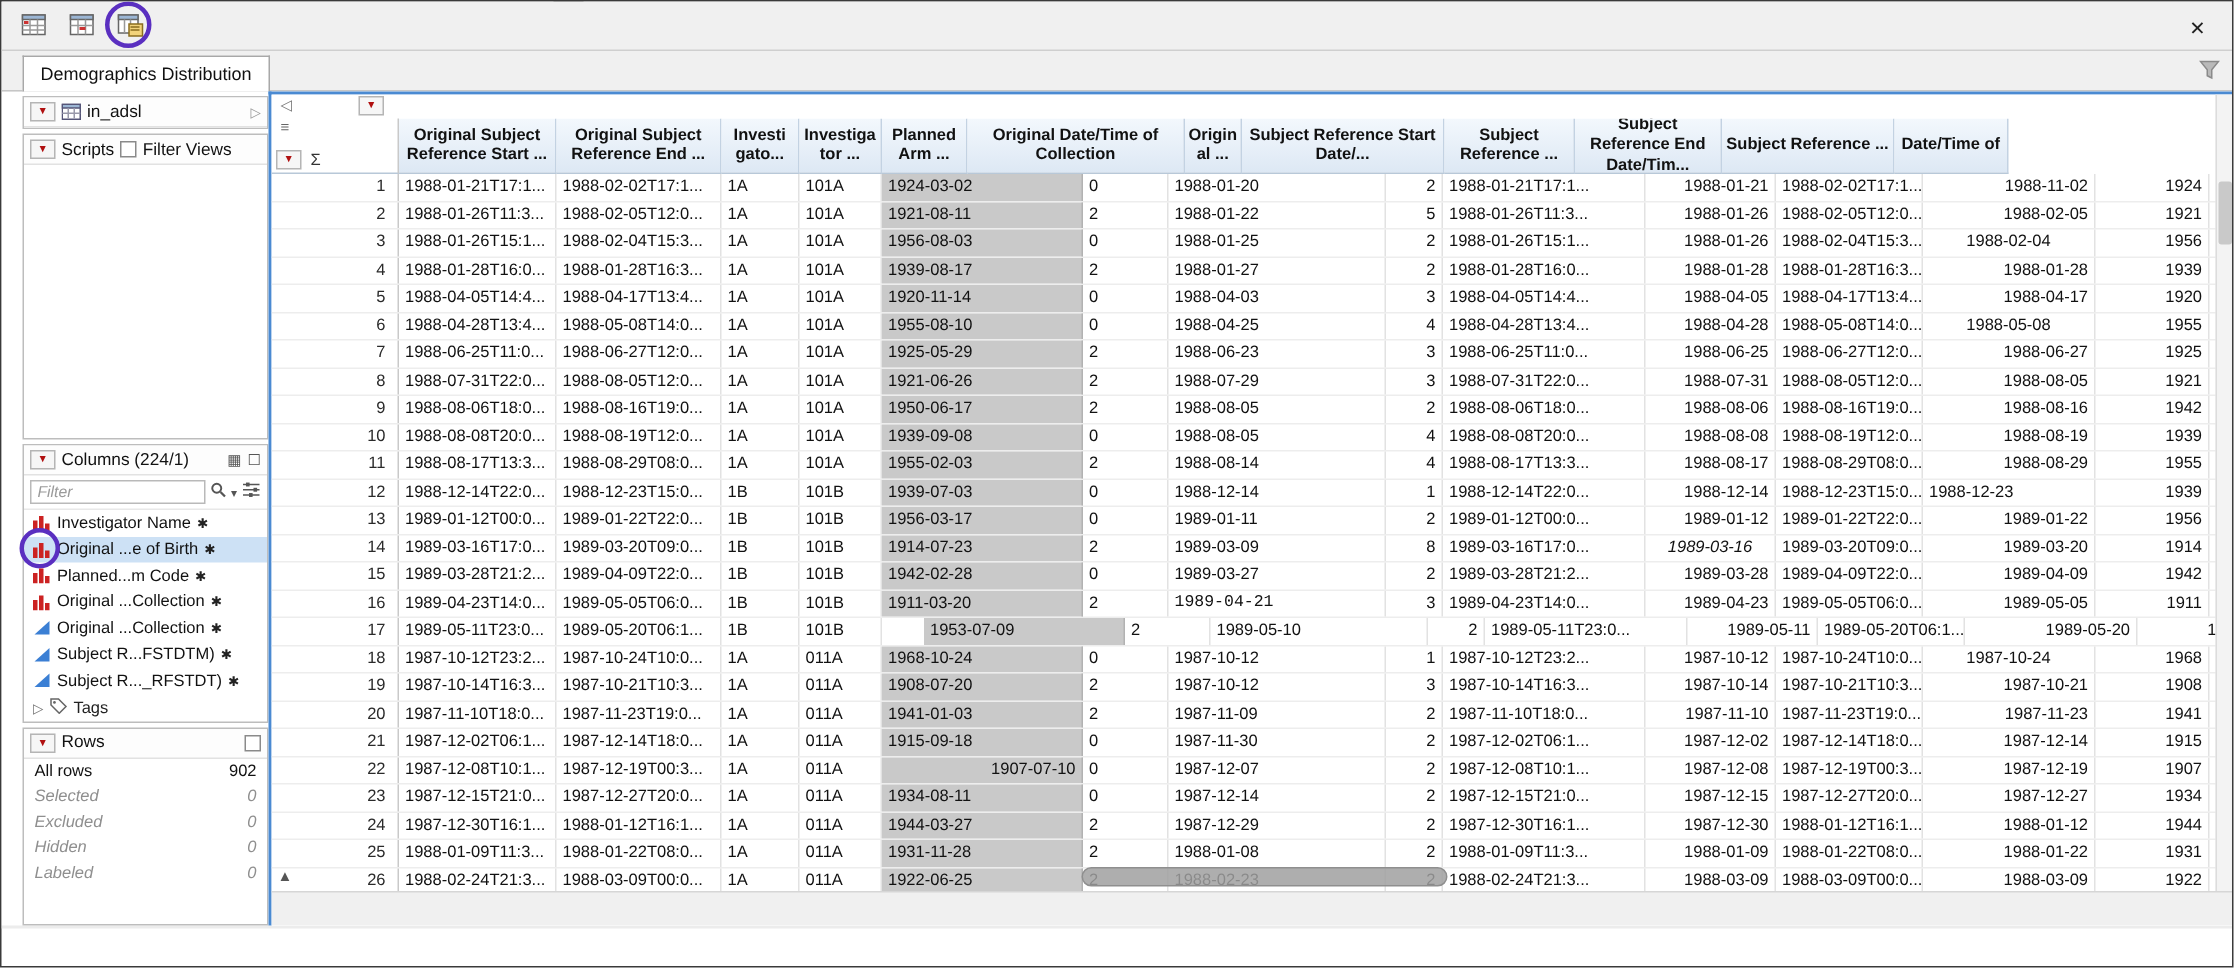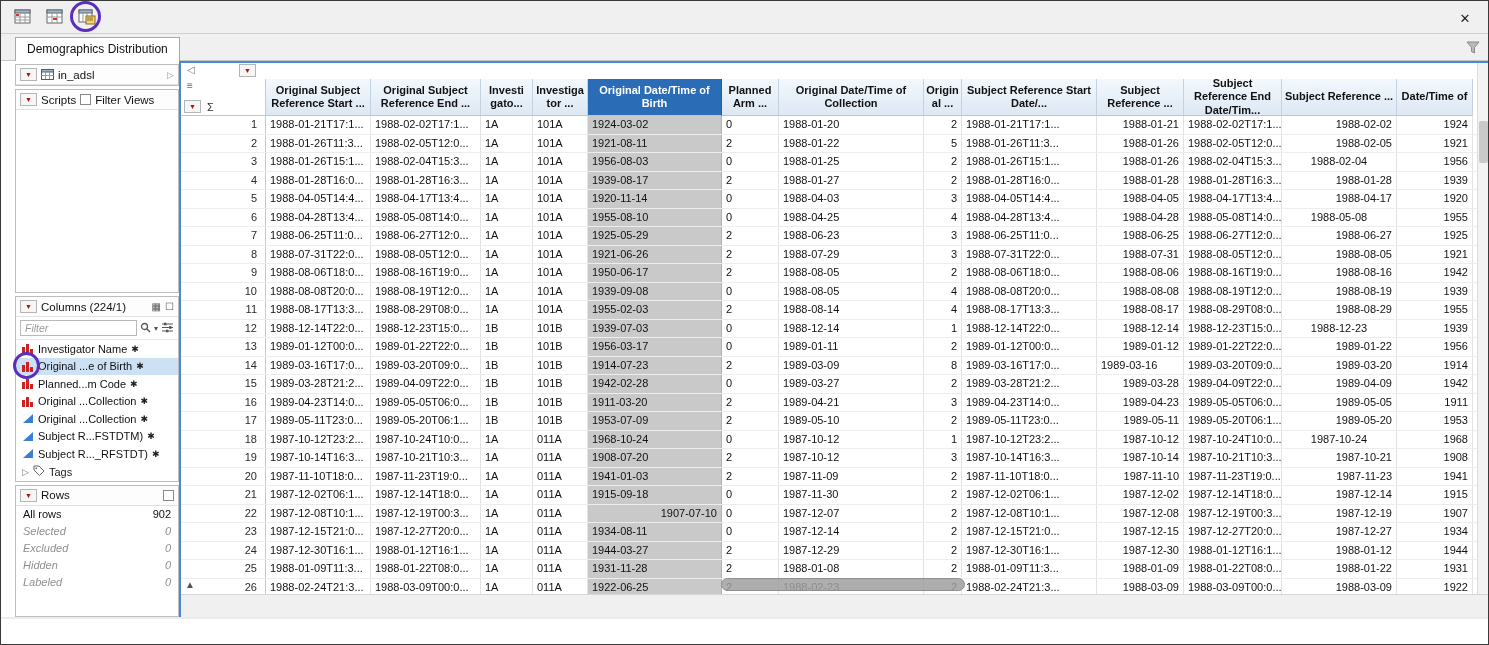--- a/index.html
+++ b/index.html
@@ -316,21 +316,20 @@
       <div class="hdr-row">
         <div class="corner-cell">
           <span class="ham">≡</span>
           <span class="red-tri-btn rt">▼</span>
           <span class="sg">Σ</span>
         </div>
       <div class="hcell" style="width: 105px; min-width: 105px;">Original Subject Reference Start ...</div>
           <div class="hcell" style="width: 110px; min-width: 110px;">Original Subject Reference End ...</div>
           <div class="hcell" style="width: 52px; min-width: 52px;">Investi gato...</div>
           <div class="hcell" style="width: 55px; min-width: 55px;">Investiga tor ...</div>
-          <div class="hcell sel" style="width: 134px; min-width: 134px;">Original Date/Time of Birth</div>
           <div class="hcell" style="width: 57px; min-width: 57px;">Planned Arm ...</div>
           <div class="hcell" style="width: 145px; min-width: 145px;">Original Date/Time of Collection</div>
           <div class="hcell" style="width: 38px; min-width: 38px;">Origin al ...</div>
           <div class="hcell" style="width: 135px; min-width: 135px;">Subject Reference Start Date/...</div>
           <div class="hcell" style="width: 87px; min-width: 87px;">Subject Reference ...</div>
           <div class="hcell" style="width: 98px; min-width: 98px;">Subject Reference End Date/Tim...</div>
           <div class="hcell" style="width: 115px; min-width: 115px;">Subject Reference ...</div>
           <div class="hcell" style="width: 76px; min-width: 76px;">Date/Time of</div>
         </div>
       <div class="tbody">
@@ -340,21 +339,21 @@
             <div class="tcell" style="width: 110px; min-width: 110px; text-align: left;">1988-02-02T17:1...</div>
             <div class="tcell" style="width: 52px; min-width: 52px; text-align: left;">1A</div>
             <div class="tcell" style="width: 55px; min-width: 55px; text-align: left;">101A</div>
             <div class="tcell selcol" style="width: 134px; min-width: 134px; text-align: left;">1924-03-02</div>
             <div class="tcell" style="width: 57px; min-width: 57px; text-align: left;">0</div>
             <div class="tcell" style="width: 145px; min-width: 145px; text-align: left;">1988-01-20</div>
             <div class="tcell" style="width: 38px; min-width: 38px; text-align: right;">2</div>
             <div class="tcell" style="width: 135px; min-width: 135px; text-align: left;">1988-01-21T17:1...</div>
             <div class="tcell" style="width: 87px; min-width: 87px; text-align: right;">1988-01-21</div>
             <div class="tcell" style="width: 98px; min-width: 98px; text-align: left;">1988-02-02T17:1...</div>
-            <div class="tcell" style="width: 115px; min-width: 115px; text-align: right;">1988-02-02</div>
+            <div class="tcell" style="width: 115px; min-width: 115px; text-align: right;">1988-11-02</div>
             <div class="tcell" style="width: 76px; min-width: 76px; text-align: right;">1924</div>
           </div>
           <div class="trow">
             <div class="rownum">2</div>
             <div class="tcell" style="width: 105px; min-width: 105px; text-align: left;">1988-01-26T11:3...</div>
             <div class="tcell" style="width: 110px; min-width: 110px; text-align: left;">1988-02-05T12:0...</div>
             <div class="tcell" style="width: 52px; min-width: 52px; text-align: left;">1A</div>
             <div class="tcell" style="width: 55px; min-width: 55px; text-align: left;">101A</div>
             <div class="tcell selcol" style="width: 134px; min-width: 134px; text-align: left;">1921-08-11</div>
             <div class="tcell" style="width: 57px; min-width: 57px; text-align: left;">2</div>
@@ -516,21 +515,21 @@
             <div class="tcell" style="width: 110px; min-width: 110px; text-align: left;">1988-12-23T15:0...</div>
             <div class="tcell" style="width: 52px; min-width: 52px; text-align: left;">1B</div>
             <div class="tcell" style="width: 55px; min-width: 55px; text-align: left;">101B</div>
             <div class="tcell selcol" style="width: 134px; min-width: 134px; text-align: left;">1939-07-03</div>
             <div class="tcell" style="width: 57px; min-width: 57px; text-align: left;">0</div>
             <div class="tcell" style="width: 145px; min-width: 145px; text-align: left;">1988-12-14</div>
             <div class="tcell" style="width: 38px; min-width: 38px; text-align: right;">1</div>
             <div class="tcell" style="width: 135px; min-width: 135px; text-align: left;">1988-12-14T22:0...</div>
             <div class="tcell" style="width: 87px; min-width: 87px; text-align: right;">1988-12-14</div>
             <div class="tcell" style="width: 98px; min-width: 98px; text-align: left;">1988-12-23T15:0...</div>
-            <div class="tcell" style="width: 115px; min-width: 115px; text-align: center;">1988-12-23</div>
+            <div class="tcell" style="width: 115px; min-width: 115px; text-align: left;">1988-12-23</div>
             <div class="tcell" style="width: 76px; min-width: 76px; text-align: right;">1939</div>
           </div>
           <div class="trow">
             <div class="rownum">13</div>
             <div class="tcell" style="width: 105px; min-width: 105px; text-align: left;">1989-01-12T00:0...</div>
             <div class="tcell" style="width: 110px; min-width: 110px; text-align: left;">1989-01-22T22:0...</div>
             <div class="tcell" style="width: 52px; min-width: 52px; text-align: left;">1B</div>
             <div class="tcell" style="width: 55px; min-width: 55px; text-align: left;">101B</div>
             <div class="tcell selcol" style="width: 134px; min-width: 134px; text-align: left;">1956-03-17</div>
             <div class="tcell" style="width: 57px; min-width: 57px; text-align: left;">0</div>
@@ -546,21 +545,21 @@
             <div class="rownum">14</div>
             <div class="tcell" style="width: 105px; min-width: 105px; text-align: left;">1989-03-16T17:0...</div>
             <div class="tcell" style="width: 110px; min-width: 110px; text-align: left;">1989-03-20T09:0...</div>
             <div class="tcell" style="width: 52px; min-width: 52px; text-align: left;">1B</div>
             <div class="tcell" style="width: 55px; min-width: 55px; text-align: left;">101B</div>
             <div class="tcell selcol" style="width: 134px; min-width: 134px; text-align: left;">1914-07-23</div>
             <div class="tcell" style="width: 57px; min-width: 57px; text-align: left;">2</div>
             <div class="tcell" style="width: 145px; min-width: 145px; text-align: left;">1989-03-09</div>
             <div class="tcell" style="width: 38px; min-width: 38px; text-align: right;">8</div>
             <div class="tcell" style="width: 135px; min-width: 135px; text-align: left;">1989-03-16T17:0...</div>
-            <div class="tcell" style="width: 87px; min-width: 87px; text-align: left;">1989-03-16</div>
+            <div class="tcell" style="width: 87px; min-width: 87px; text-align: center; font-style: italic;">1989-03-16</div>
             <div class="tcell" style="width: 98px; min-width: 98px; text-align: left;">1989-03-20T09:0...</div>
             <div class="tcell" style="width: 115px; min-width: 115px; text-align: right;">1989-03-20</div>
             <div class="tcell" style="width: 76px; min-width: 76px; text-align: right;">1914</div>
           </div>
           <div class="trow">
             <div class="rownum">15</div>
             <div class="tcell" style="width: 105px; min-width: 105px; text-align: left;">1989-03-28T21:2...</div>
             <div class="tcell" style="width: 110px; min-width: 110px; text-align: left;">1989-04-09T22:0...</div>
             <div class="tcell" style="width: 52px; min-width: 52px; text-align: left;">1B</div>
             <div class="tcell" style="width: 55px; min-width: 55px; text-align: left;">101B</div>
@@ -575,35 +574,35 @@
             <div class="tcell" style="width: 76px; min-width: 76px; text-align: right;">1942</div>
           </div>
           <div class="trow">
             <div class="rownum">16</div>
             <div class="tcell" style="width: 105px; min-width: 105px; text-align: left;">1989-04-23T14:0...</div>
             <div class="tcell" style="width: 110px; min-width: 110px; text-align: left;">1989-05-05T06:0...</div>
             <div class="tcell" style="width: 52px; min-width: 52px; text-align: left;">1B</div>
             <div class="tcell" style="width: 55px; min-width: 55px; text-align: left;">101B</div>
             <div class="tcell selcol" style="width: 134px; min-width: 134px; text-align: left;">1911-03-20</div>
             <div class="tcell" style="width: 57px; min-width: 57px; text-align: left;">2</div>
-            <div class="tcell" style="width: 145px; min-width: 145px; text-align: left;">1989-04-21</div>
+            <div class="tcell" style="width: 145px; min-width: 145px; text-align: left; font-family: Liberation Mono, monospace;">1989-04-21</div>
             <div class="tcell" style="width: 38px; min-width: 38px; text-align: right;">3</div>
             <div class="tcell" style="width: 135px; min-width: 135px; text-align: left;">1989-04-23T14:0...</div>
             <div class="tcell" style="width: 87px; min-width: 87px; text-align: right;">1989-04-23</div>
             <div class="tcell" style="width: 98px; min-width: 98px; text-align: left;">1989-05-05T06:0...</div>
             <div class="tcell" style="width: 115px; min-width: 115px; text-align: right;">1989-05-05</div>
             <div class="tcell" style="width: 76px; min-width: 76px; text-align: right;">1911</div>
           </div>
           <div class="trow">
             <div class="rownum">17</div>
             <div class="tcell" style="width: 105px; min-width: 105px; text-align: left;">1989-05-11T23:0...</div>
             <div class="tcell" style="width: 110px; min-width: 110px; text-align: left;">1989-05-20T06:1...</div>
             <div class="tcell" style="width: 52px; min-width: 52px; text-align: left;">1B</div>
             <div class="tcell" style="width: 55px; min-width: 55px; text-align: left;">101B</div>
-            <div class="tcell selcol" style="width: 134px; min-width: 134px; text-align: left;">1953-07-09</div>
+            <div class="tcell selcol" style="width: 134px; min-width: 134px; text-align: left; margin-left: 28px;">1953-07-09</div>
             <div class="tcell" style="width: 57px; min-width: 57px; text-align: left;">2</div>
             <div class="tcell" style="width: 145px; min-width: 145px; text-align: left;">1989-05-10</div>
             <div class="tcell" style="width: 38px; min-width: 38px; text-align: right;">2</div>
             <div class="tcell" style="width: 135px; min-width: 135px; text-align: left;">1989-05-11T23:0...</div>
             <div class="tcell" style="width: 87px; min-width: 87px; text-align: right;">1989-05-11</div>
             <div class="tcell" style="width: 98px; min-width: 98px; text-align: left;">1989-05-20T06:1...</div>
             <div class="tcell" style="width: 115px; min-width: 115px; text-align: right;">1989-05-20</div>
             <div class="tcell" style="width: 76px; min-width: 76px; text-align: right;">1953</div>
           </div>
           <div class="trow">

